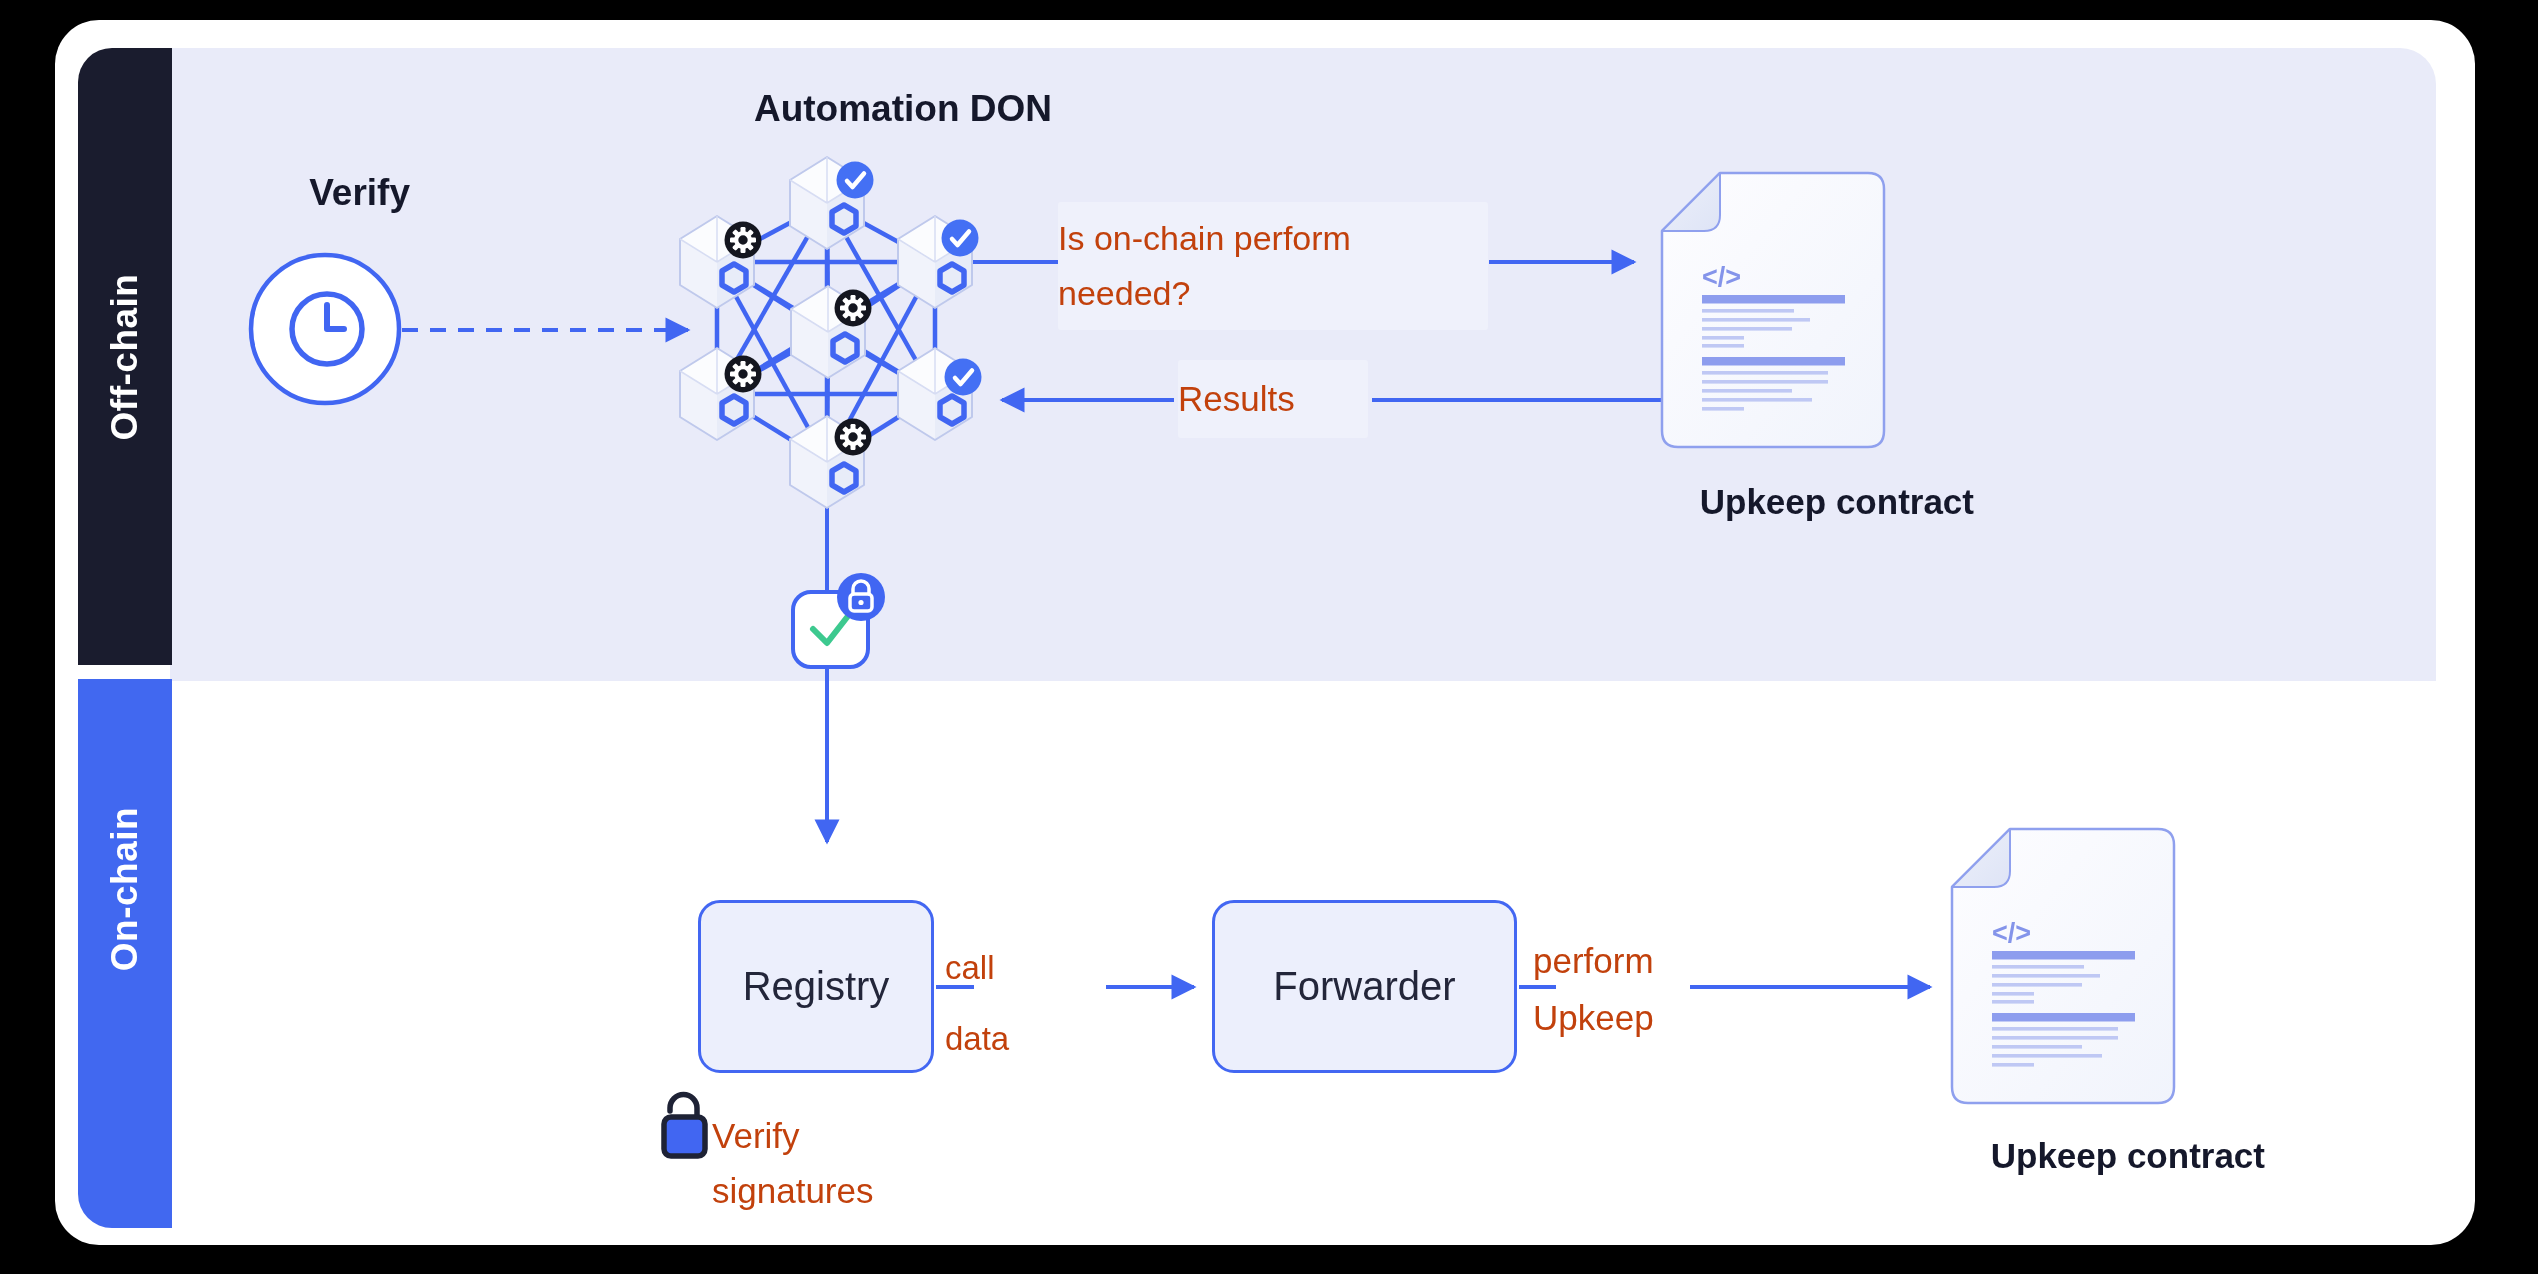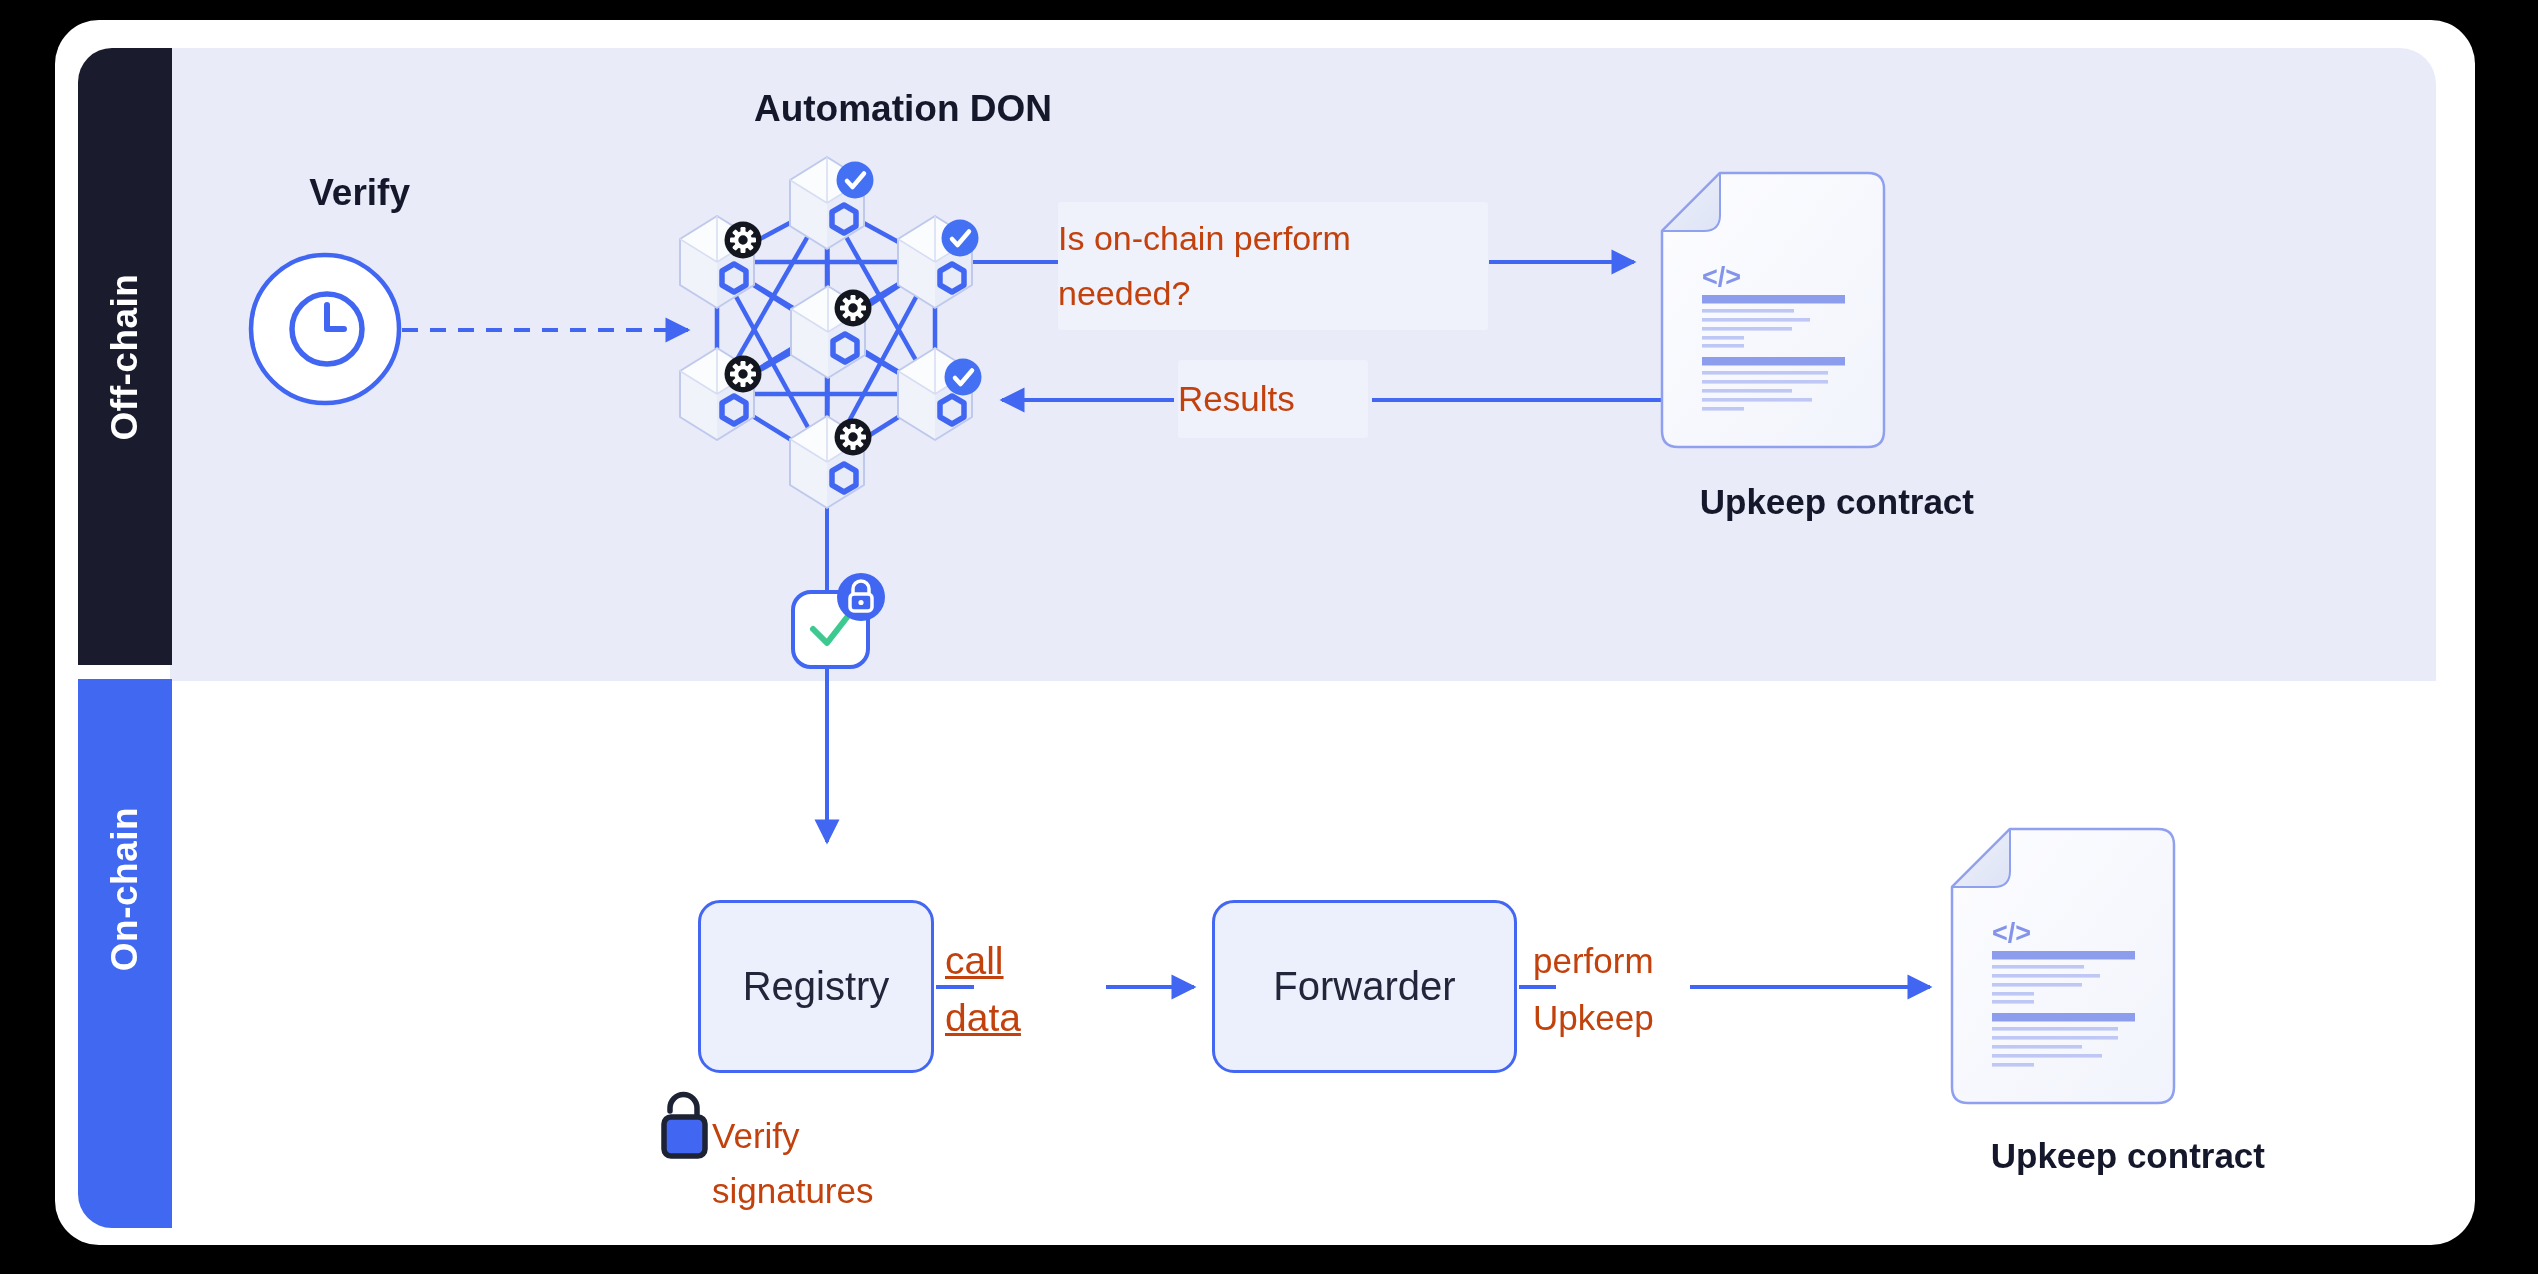--- a/index.html
+++ b/index.html
@@ -222,21 +222,21 @@
 
   <div class="abs lightbox note" style="left:1178px;top:360px;width:190px;height:78px;font-size:35px;line-height:78px;">Results</div>
 
   <div class="abs h-label" style="left:1570px;top:482px;width:404px;font-size:35px;">Upkeep contract</div>
 
 
   <div class="abs fbox" style="left:698px;top:900px;width:236px;height:173px;">
     <span>Registry</span>
   </div>
 
-  <div class="abs note" style="left:945px;top:932px;width:190px;font-size:39px;line-height:57px;text-decoration:underline;">call
+  <div class="abs note" style="left:945px;top:932px;width:190px;font-size:33px;line-height:71px;">call
 data</div>
 
   <div class="abs fbox" style="left:1212px;top:900px;width:305px;height:173px;">
     <span>Forwarder</span>
   </div>
 
   <div class="abs note" style="left:1533px;top:932px;width:180px;font-size:35px;line-height:57px;">perform
 Upkeep</div>
 
   <div class="abs h-label" style="left:1861px;top:1136px;width:404px;font-size:35px;">Upkeep contract</div>

